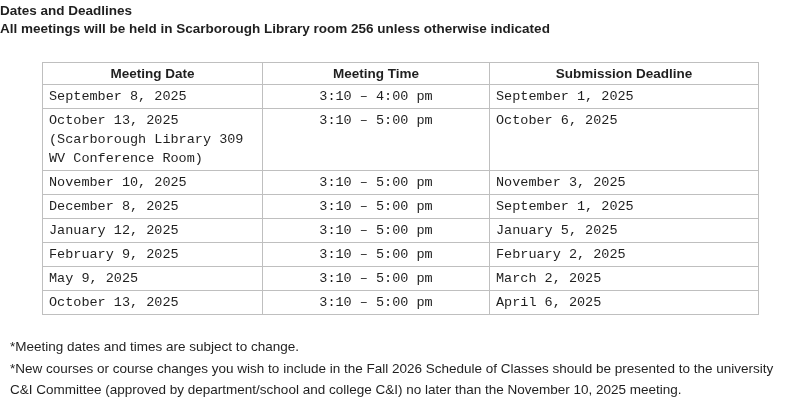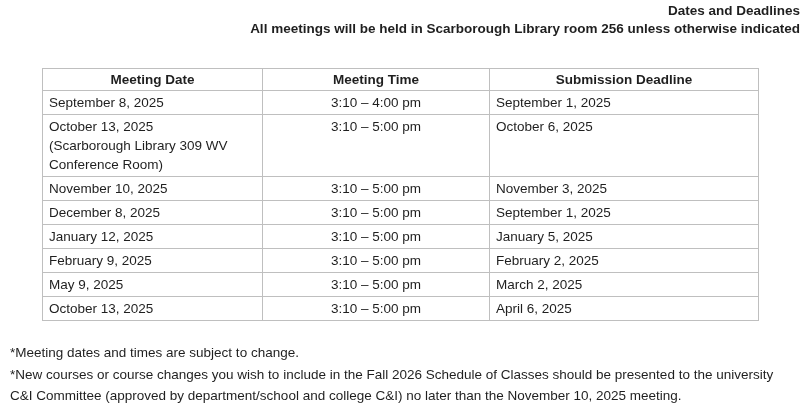--- a/index.html
+++ b/index.html
@@ -11,50 +11,50 @@
     overflow: hidden;
     font-family: "Liberation Sans", sans-serif;
     color: #1f1f1f;
   }
   .page {
     width: 800px;
     height: 414px;
     position: relative;
   }
   .title-block {
-    text-align: right;
+    text-align: left;
     padding-top: 2px;
   }
   .doc-title {
     font-size: 13.5px;
     font-weight: bold;
     line-height: 18px;
   }
   .doc-subtitle {
     font-size: 13.5px;
     font-weight: bold;
     line-height: 18px;
   }
   table.meetings {
     border-collapse: collapse;
     margin-left: 42px;
-    margin-top: 30px;
+    margin-top: 24px;
     width: 716px;
     table-layout: fixed;
     font-size: 13.5px;
   }
   table.meetings th,
   table.meetings td {
     border: 1px solid #bfbfbf;
     padding: 2px 6px;
     vertical-align: top;
     line-height: 19px;
   }
   table.meetings thead tr { height: 22px; }
-  table.meetings tbody tr { height: 23px; }
+  table.meetings tbody tr { height: 23px; font-family: Liberation Mono, monospace; }
   table.meetings th {
     font-weight: bold;
     text-align: center;
     padding: 1px 4px;
   }
   td.date-cell   { text-align: left;  padding-left: 8px; }
   td.time-cell   { text-align: center; }
   td.deadline-cell { text-align: left; }
   .notes {
     margin: 21px 10px 0 10px;

